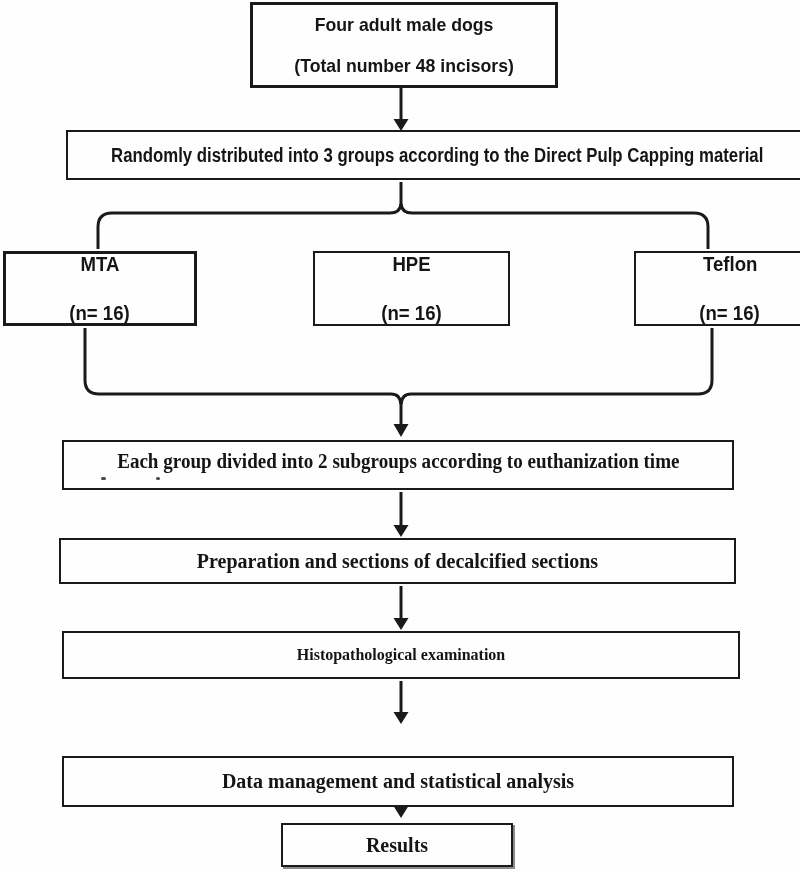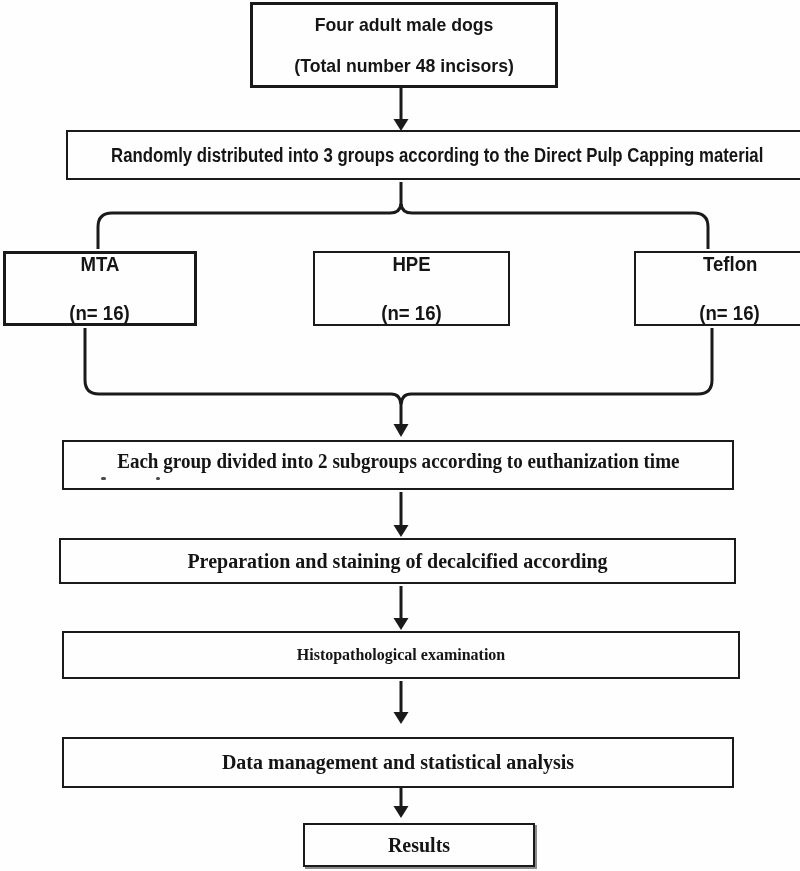--- a/index.html
+++ b/index.html
@@ -26,22 +26,22 @@
 
   #subjects-box{left:250px;top:2px;width:308px;height:86px;border:3px solid #1a1a1a;gap:19px;font-size:19px;}
   #randomization-box{left:30px;top:130px;width:742px;height:50px;border:2.5px solid #1a1a1a;font-size:19.5px;margin-left:36px;}
   .group-box{top:251px;height:75px;border:3px solid #1a1a1a;font-size:20px;gap:26px;}
   #mta-box{left:3px;width:194px;}
   #hpe-box{left:313px;width:197px;border-width:2.5px;}
   #teflon-box{left:634px;width:192px;border-width:2.5px;}
   #subgroups-box{left:62px;top:440px;width:672px;height:50px;border:2.5px solid #1a1a1a;font-size:20.5px;padding-bottom:8px;text-align:center;}
   #preparation-box{left:59px;top:538px;width:677px;height:46px;border:2.5px solid #1a1a1a;font-size:20px;}
   #histopathology-box{left:62px;top:631px;width:678px;height:48px;border:2.5px solid #1a1a1a;font-size:16px;}
-  #statistics-box{left:62px;top:737px;width:672px;height:51px;border:2.5px solid #1a1a1a;font-size:20px;text-align:center;}
-  #results-box{left:281px;top:823px;width:232px;height:44px;border:2.5px solid #1a1a1a;font-size:20px;box-shadow:2px 2px 0 rgba(0,0,0,0.45);margin-left:22px;}
+  #statistics-box{left:62px;top:756px;width:672px;height:51px;border:2.5px solid #1a1a1a;font-size:20px;text-align:center;}
+  #results-box{left:281px;top:823px;width:232px;height:44px;border:2.5px solid #1a1a1a;font-size:20px;box-shadow:2px 2px 0 rgba(0,0,0,0.45);}
 
   .remnant-dot{position:absolute;background:#4a4a4a;border-radius:1.5px;}
   #remnant-dot-1{left:101px;top:477px;width:5px;height:3px;}
   #remnant-dot-2{left:156px;top:477px;width:4px;height:3px;}
 
   .stroke{fill:none;stroke:#1a1a1a;stroke-width:3;}
   .head{fill:#1a1a1a;stroke:none;}
 </style>
 </head>
 <body>
@@ -113,21 +113,21 @@
     <span class="condense-lite">(n= 16)</span>
   </div>
 
   <div id="subgroups-box" class="box serif">
     <span class="condense-lite">Each group divided into 2 subgroups according to euthanization time</span>
   </div>
   <div id="remnant-dot-1" class="remnant-dot"></div>
   <div id="remnant-dot-2" class="remnant-dot"></div>
 
   <div id="preparation-box" class="box serif">
-    <span>Preparation and staining of decalcified according</span>
+    <span>Preparation and sections of decalcified sections</span>
   </div>
 
   <div id="histopathology-box" class="box serif">
     <span>Histopathological examination</span>
   </div>
 
   <div id="statistics-box" class="box serif">
     <span>Data management and statistical analysis</span>
   </div>
 

